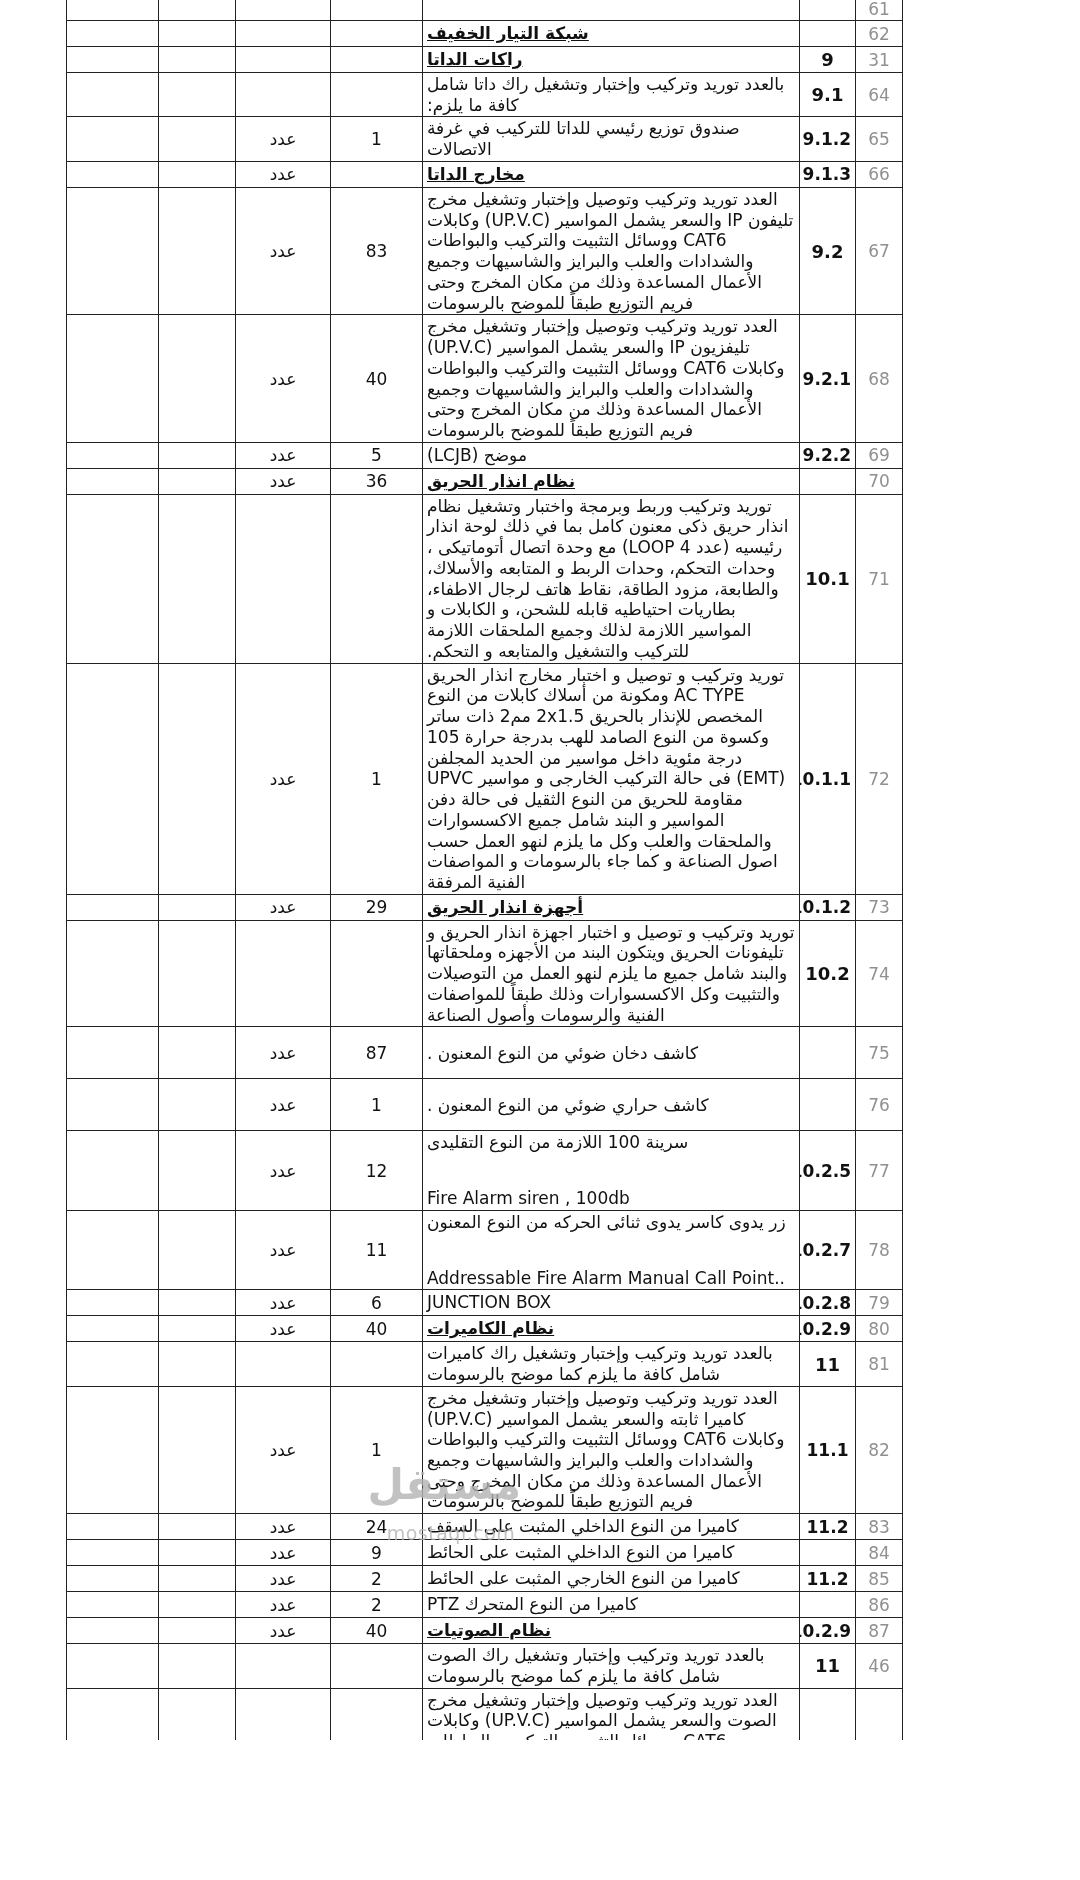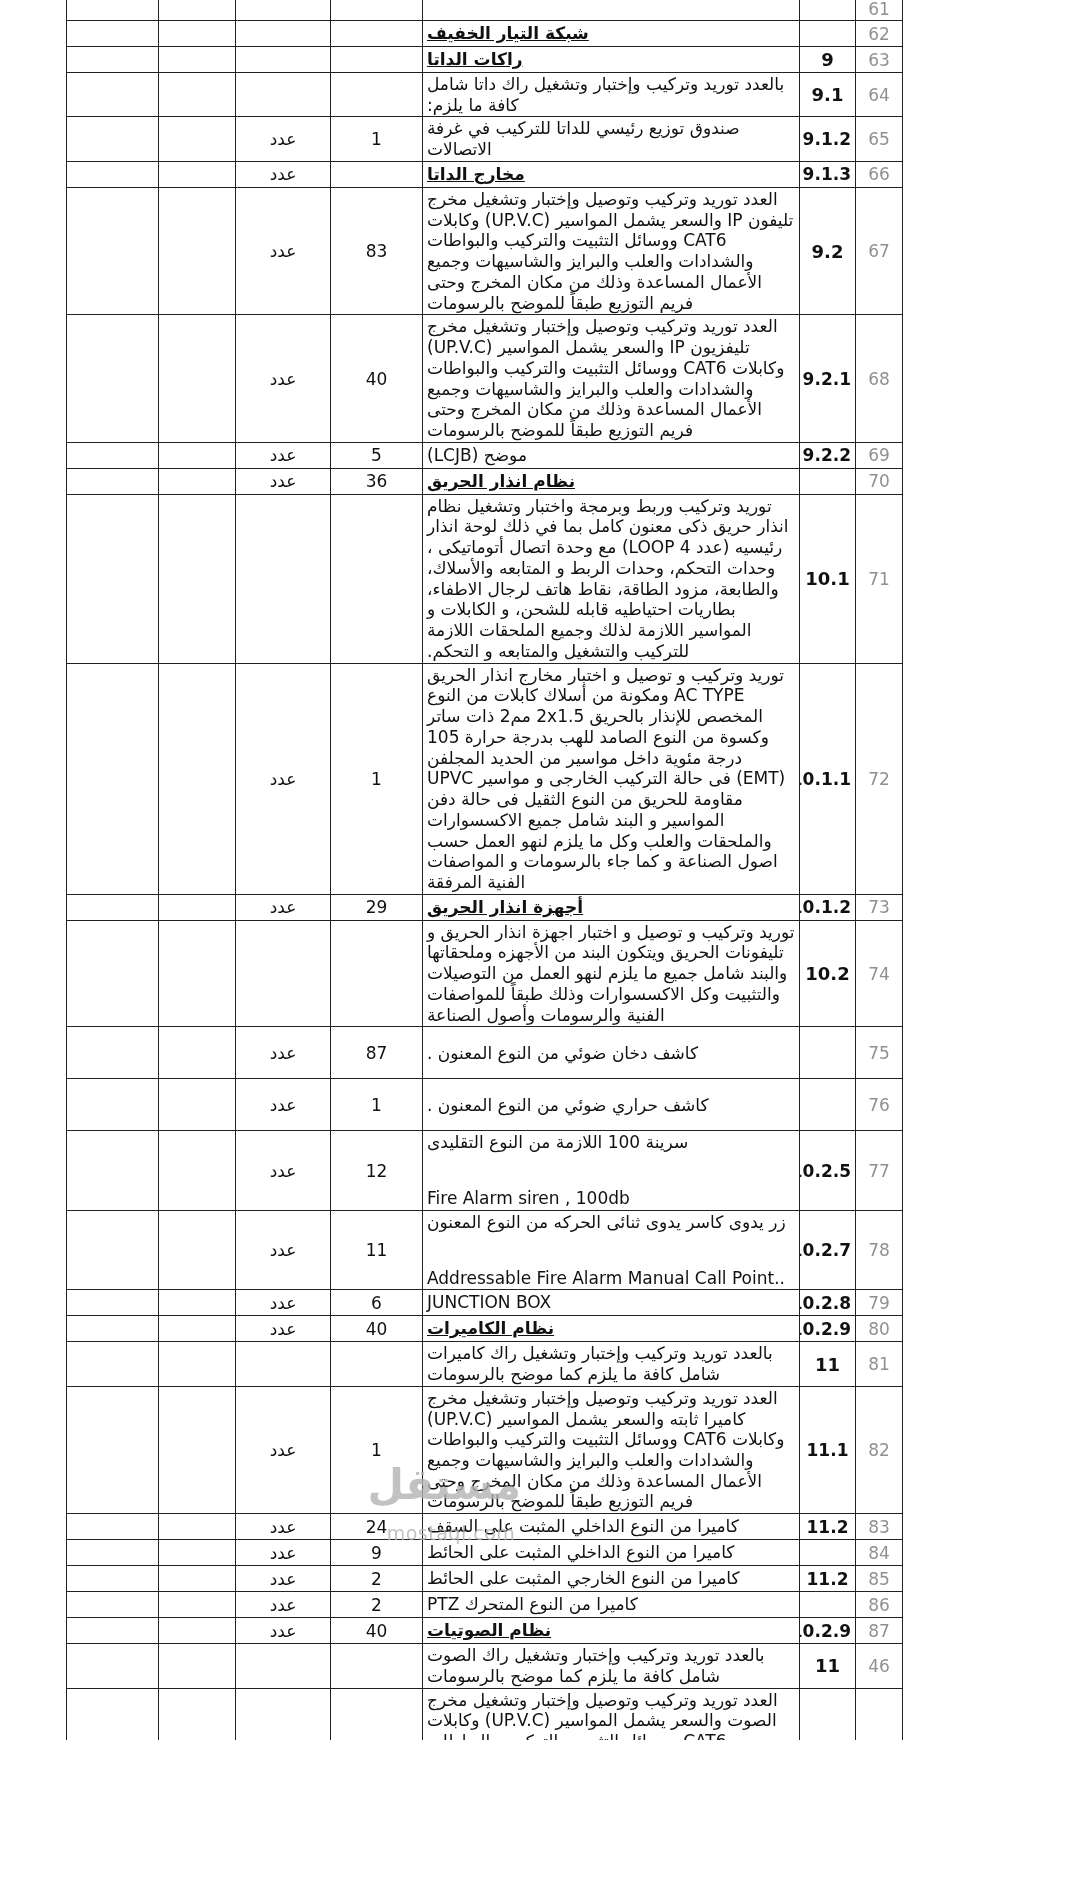--- a/index.html
+++ b/index.html
@@ -120,21 +120,21 @@
           <td class="c-code"></td>
           <td class="c-desc">
             <div class="ar section">شبكة التيار الخفيف</div>
           </td>
           <td class="c-qty"></td>
           <td class="c-unit"></td>
           <td class="c-blank"></td>
           <td class="c-blank2"></td>
         </tr>
         <tr class="row">
-          <td class="c-num">63</td>
+          <td class="c-num">31</td>
           <td class="c-code main">9</td>
           <td class="c-desc">
             <div class="ar section">راكات الداتا</div>
           </td>
           <td class="c-qty"></td>
           <td class="c-unit"></td>
           <td class="c-blank"></td>
           <td class="c-blank2"></td>
         </tr>
         <tr class="row">

